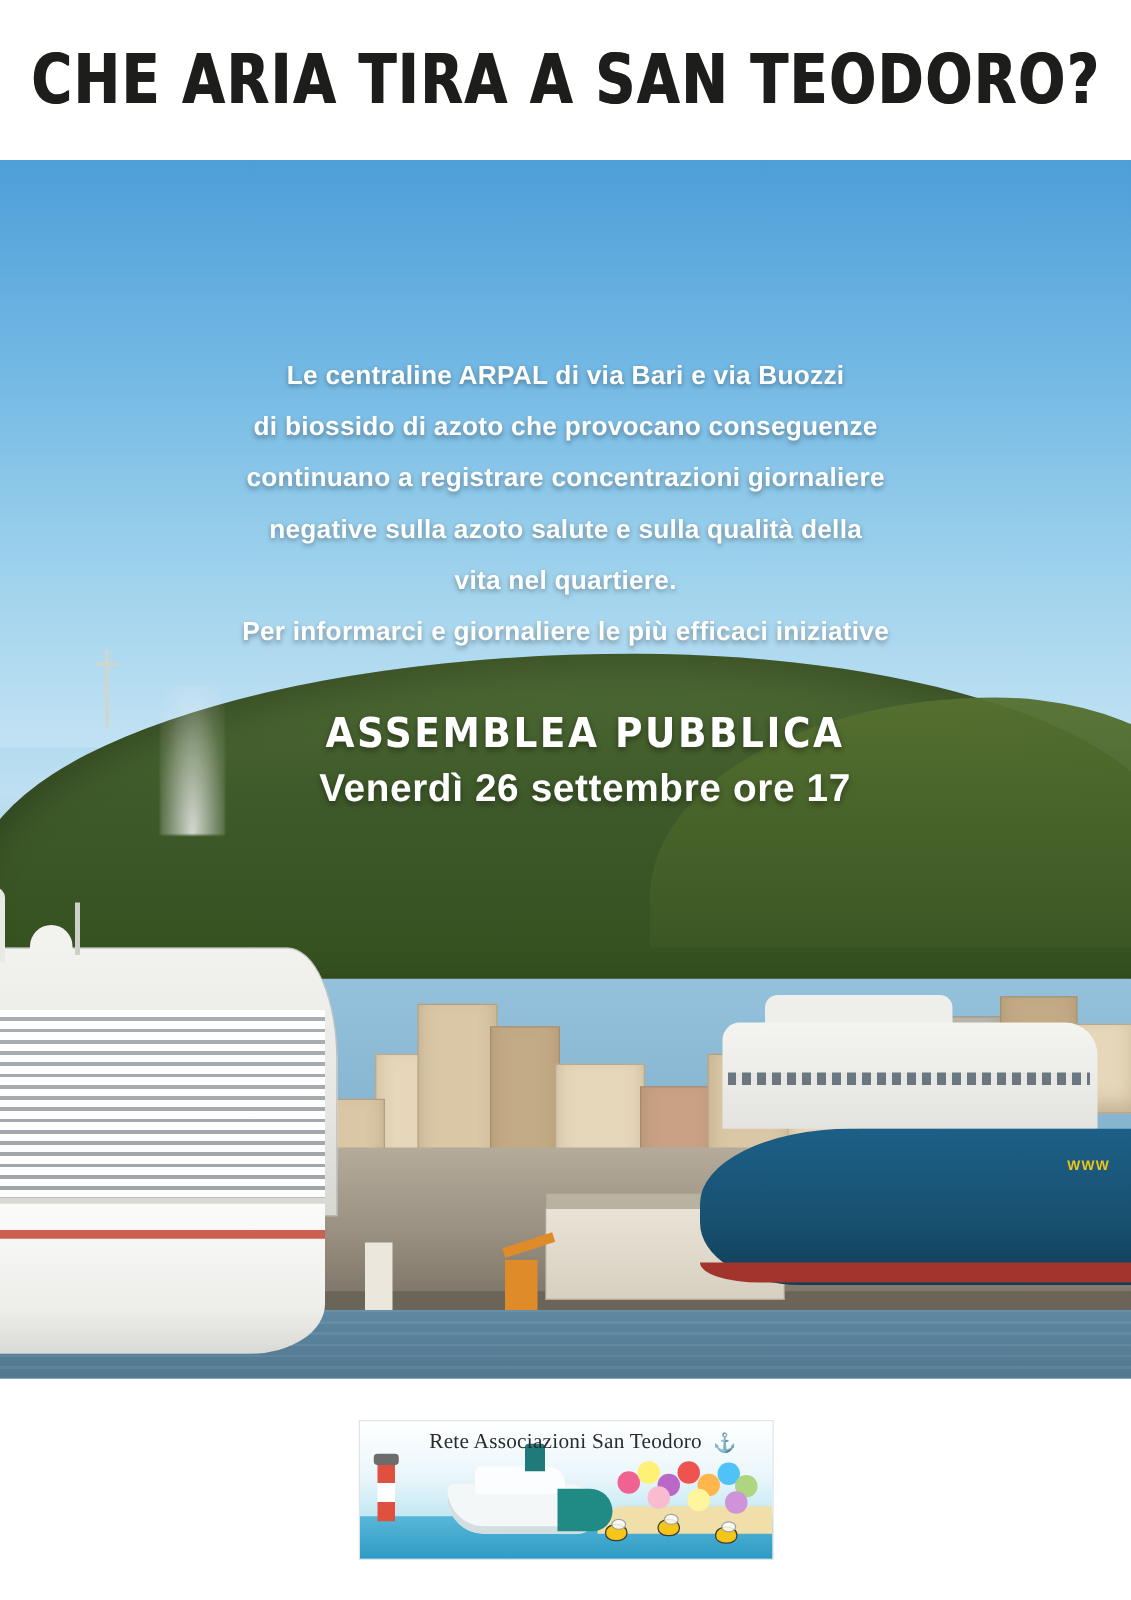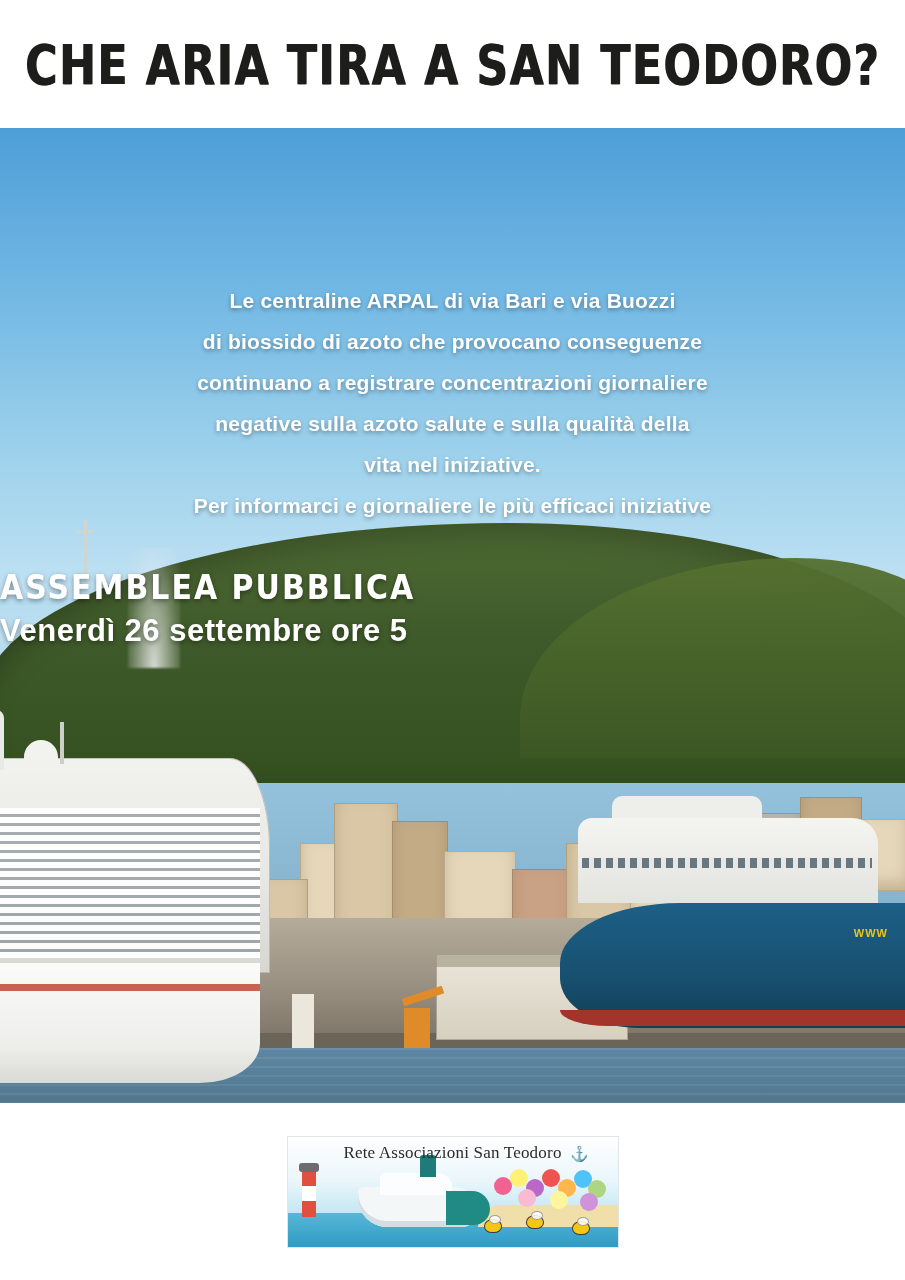--- a/index.html
+++ b/index.html
@@ -273,22 +273,24 @@
     font-weight: bold;
     font-size: 21px;
     line-height: 41px;
     letter-spacing: .2px;
     text-shadow: 0 2px 4px rgba(0,0,0,0.35);
   }
   .assembly {
     position: absolute;
     top: 442px;
     left: 0; width: 866px;
+    text-align: center;
     color: #ffffff;
     text-shadow: 0 2px 5px rgba(0,0,0,0.4);
+    padding-left: 35px;
   }
   .assembly .headline {
     font-family: "DejaVu Sans", sans-serif;
     font-weight: bold;
     font-size: 30px;
     letter-spacing: 2px;
     transform: scaleY(1.1);
     display: block;
     margin-bottom: 8px;
   }
@@ -439,27 +441,27 @@
       <div class="hull"></div>
       <div class="boot"></div>
       <div class="logo">WWW</div>
     </div>
 
     <div class="body-text">
       <div>Le centraline ARPAL di via  Bari e via Buozzi</div>
       <div>di biossido di azoto che provocano conseguenze</div>
       <div>continuano a registrare concentrazioni giornaliere</div>
       <div>negative sulla azoto salute e sulla qualità della</div>
-      <div>vita nel iniziative.</div>
+      <div>vita nel quartiere.</div>
       <div>Per informarci e giornaliere le più efficaci iniziative</div>
     </div>
 
     <div class="assembly">
       <span class="headline">ASSEMBLEA PUBBLICA</span>
-      <span class="date">Venerdì 26 settembre ore 5</span>
+      <span class="date">Venerdì 26 settembre ore 17</span>
     </div>
 
   </div>
 
   <div class="logo-area">
     <div class="logo-card">
       <div class="sea"></div>
       <div class="sand"></div>
       <div class="lt"></div>
       <div class="boat"></div>

